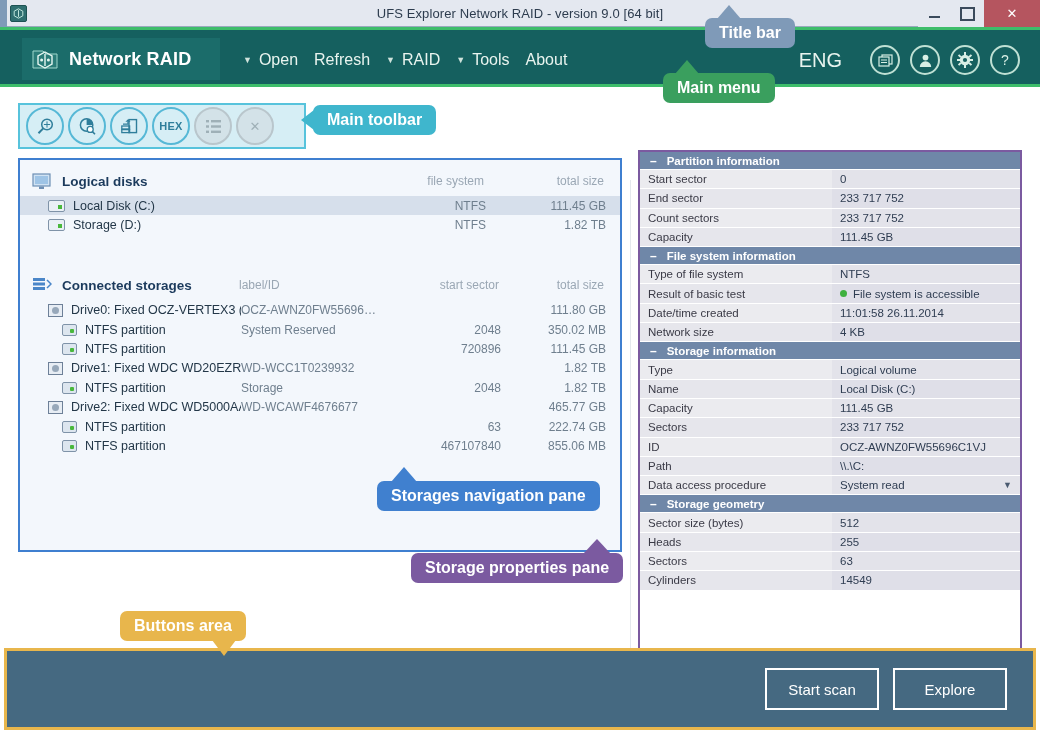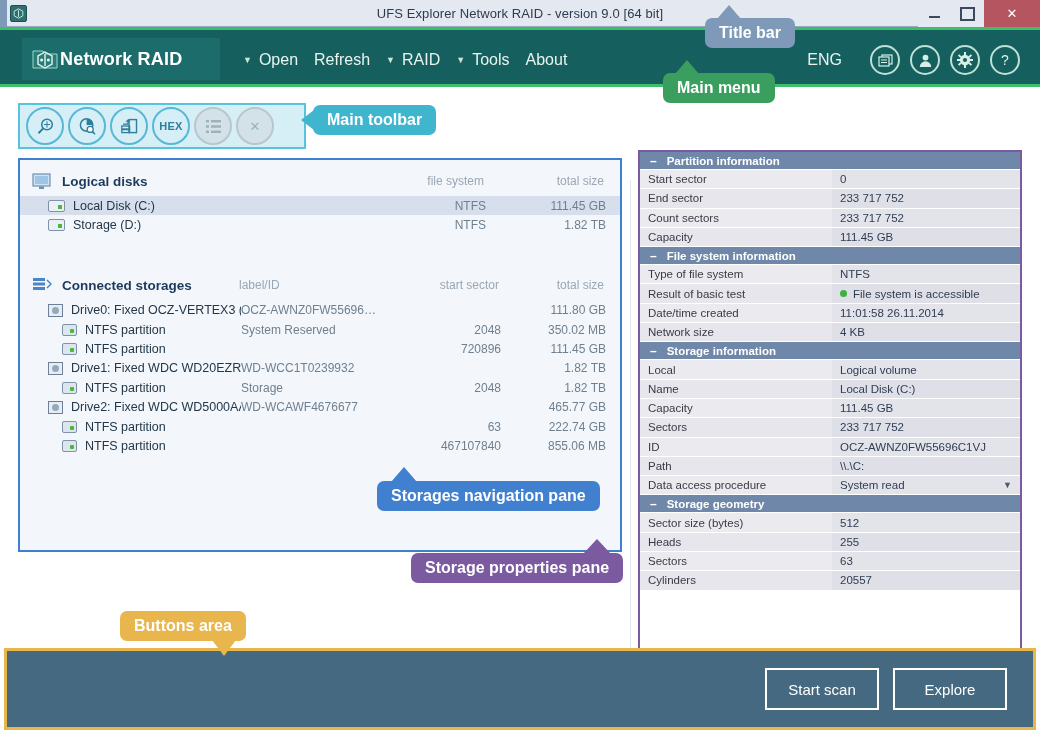--- a/index.html
+++ b/index.html
@@ -38,28 +38,28 @@
   .win-min::after { content:""; display:block; width:11px; height:2px; background:#3a4a5c; margin-top:7px; }
   .win-max::after { content:""; display:block; width:11px; height:10px; border:2px solid #3a4a5c; }
 
   
   .menubar {
     position: absolute; left: 0; top: 27px; width: 1040px; height: 60px;
     background: #15605f; border-top: 3px solid #3ebd6b; border-bottom: 3px solid #3ebd6b;
   }
   .brand {
     position: absolute; left: 22px; top: 8px; width: 198px; height: 42px;
-    background: #1b6c6a; display: flex; align-items: center; padding-left: 8px;
+    background: #1b6c6a; display: flex; align-items: center; gap: 9px; padding-left: 8px;
   }
   .brand-logo { width: 30px; height: 30px; position: relative; }
   .brand-name { font-size: 18px; color: #ffffff; font-weight: bold; letter-spacing: .2px; }
   .menu-items { position: absolute; left: 243px; top: 0; height: 60px; display: flex; align-items: center; gap: 0; }
   .mcaret { color: #cfe3dc; font-size: 9px; margin-right: 7px; }
   .mitem { color: #e9f4ef; font-size: 16px; padding: 0 16px 0 0; cursor: default; }
-  .lang { position: absolute; right: 198px; top: 0; height: 60px; display: flex; align-items: center; color: #e9f4ef; font-size: 16px; }
+  .lang { position: absolute; right: 198px; top: 0; height: 60px; display: flex; align-items: center; color: #e9f4ef; font-size: 20px; }
   .head-icons { position: absolute; right: 20px; top: 0; height: 60px; display: flex; align-items: center; gap: 10px; }
   .hicon {
     width: 30px; height: 30px; border-radius: 50%; border: 2px solid #bfe0d4;
     display: flex; align-items: center; justify-content: center; color: #d8efe5; font-size: 14px;
   }
 
   
   .workspace { position: absolute; left: 0; top: 90px; width: 1040px; height: 556px; background: #ffffff; }
 
   
@@ -445,21 +445,21 @@
       <div class="prow alt">
         <span class="k">Network size</span>
         <span class="v">4 KB</span>
       </div>
 
       <div class="sec-head">
         <span class="sec-minus">–</span>
         <span>Storage information</span>
       </div>
       <div class="prow">
-        <span class="k">Local</span>
+        <span class="k">Type</span>
         <span class="v">Logical volume</span>
       </div>
       <div class="prow alt">
         <span class="k">Name</span>
         <span class="v">Local Disk (C:)</span>
       </div>
       <div class="prow">
         <span class="k">Capacity</span>
         <span class="v">111.45 GB</span>
       </div>
@@ -494,21 +494,21 @@
       <div class="prow alt">
         <span class="k">Heads</span>
         <span class="v">255</span>
       </div>
       <div class="prow">
         <span class="k">Sectors</span>
         <span class="v">63</span>
       </div>
       <div class="prow alt">
         <span class="k">Cylinders</span>
-        <span class="v">20557</span>
+        <span class="v">14549</span>
       </div>
     </div>
   </div>
 
   <div class="buttons-area">
     <div class="bigbtn">Start scan</div>
     <div class="bigbtn">Explore</div>
   </div>
 
   <div class="callout c-title">

